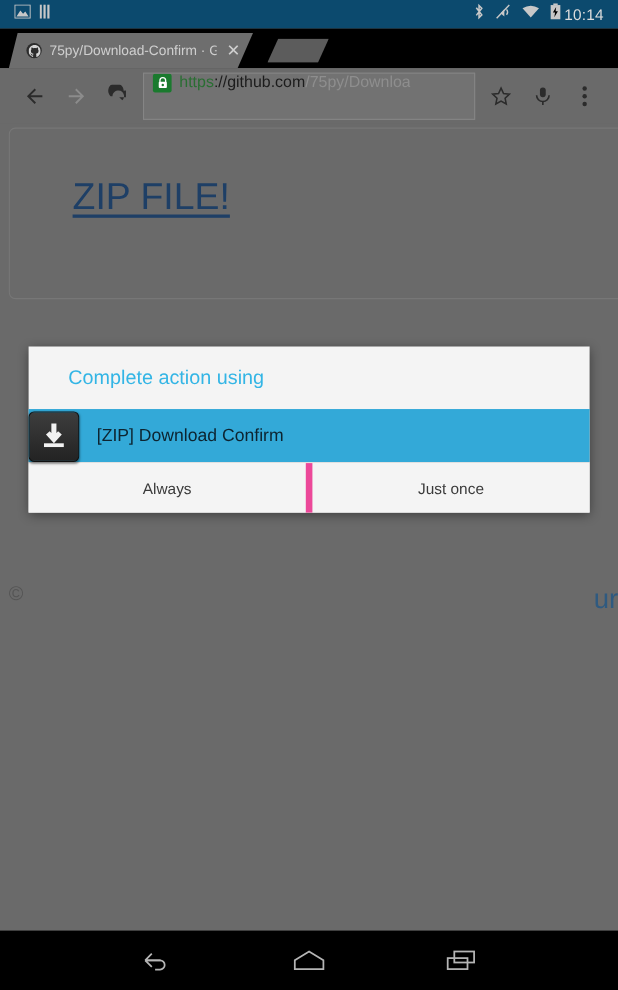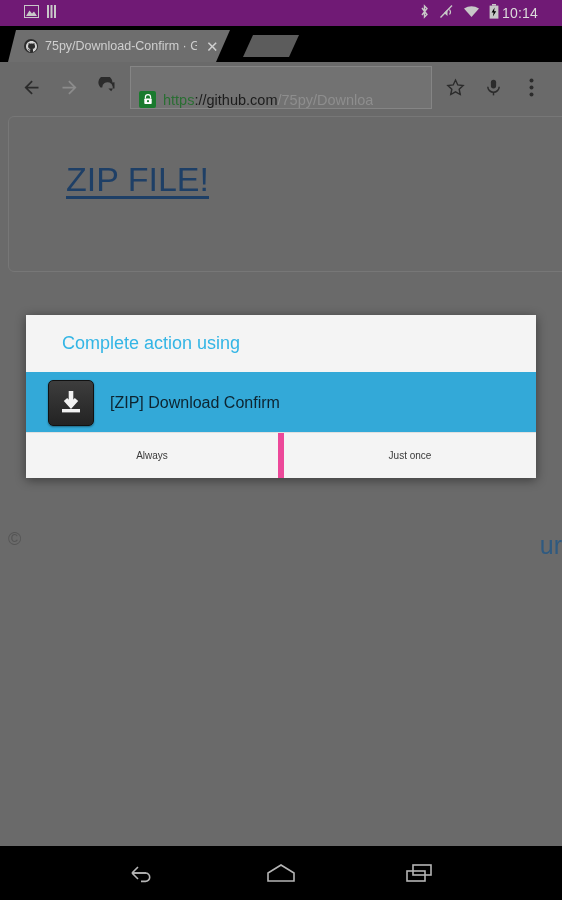--- a/index.html
+++ b/index.html
@@ -7,22 +7,22 @@
     width: 562px; height: 900px;
     background: #000;
     font-family: "Liberation Sans", sans-serif;
     overflow: hidden;
   }
   #screen { position: relative; width: 562px; height: 900px; background: #6a6a6a; }
 
   
   .statusbar {
     position: absolute; top: 0; left: 0; width: 562px; height: 26px;
-    background: #701a75; display: flex; align-items: center;
-    padding: 0 24px;
+    background: #0c4a6e; display: flex; align-items: center;
+    padding: 0 13px;
   }
   .sb-left { display: flex; align-items: center; gap: 8px; }
   .sb-right { margin-left: auto; display: flex; align-items: center; gap: 9px; }
   .sb-time { color: #dcdcdc; font-size: 14px; letter-spacing: .2px; margin-left: 3px; }
   .ico { display: block; }
 
   
   .tabstrip {
     position: absolute; top: 26px; left: 0; width: 562px; height: 36px;
     background: #000;
@@ -51,21 +51,21 @@
   }
 
   
   .toolbar {
     position: absolute; top: 62px; left: 0; width: 562px; height: 50px;
     background: #6a6a6a; display: flex; align-items: center; padding: 0 12px;
   }
   .tbbtn { width: 38px; height: 38px; display: flex; align-items: center; justify-content: center; }
   .urlbar {
     flex: 1; height: 43px; background: #727272; border: 1px solid #858585;
-    display: flex; align-items: flex-end; padding: 0 8px; margin: 0 4px;
+    display: flex; align-items: flex-start; padding: 0 8px; margin: 0 4px;
     overflow: hidden;
   }
   .lock {
     width: 17px; height: 17px; background: #1a7a2e; border-radius: 2px;
     display: flex; align-items: center; justify-content: center; flex: 0 0 auto;
     margin-right: 7px;
   }
   .url { font-size: 14.5px; white-space: nowrap; overflow: hidden; }
   .url .scheme { color: #2a6e33; }
   .url .host { color: #1c1c1c; }
@@ -90,40 +90,40 @@
   
   .dialog {
     position: absolute; left: 26px; top: 315px; width: 510px;
     background: #f4f4f4;
     box-shadow: 0 2px 10px rgba(0,0,0,.45);
   }
   .dlg-title {
     color: #33b5e5; font-size: 18px; padding: 18px 20px 18px 20px; margin-left: 16px;
   }
   .dlg-row {
-    display: flex; align-items: center; height: 60px; padding-left: 22px;
+    display: flex; align-items: center; height: 48px; padding-left: 0;
     border-top: 1px solid #e6e6e6;
   }
   .dlg-row.selected { background: #33a9d8; border-top-color: #33a9d8; }
   .dlg-row .label { font-size: 16px; color: #1c1c1c; margin-left: 16px; }
   .dlg-row.selected .label { color: #0d2430; }
   .appicon { width: 46px; height: 46px; flex: 0 0 auto; position: relative; }
 
   .dl-icon {
     width: 46px; height: 46px; border-radius: 5px;
     background: linear-gradient(#3d3d3d, #232323);
     border: 1px solid #111;
     display: flex; align-items: center; justify-content: center;
     box-shadow: 0 1px 2px rgba(0,0,0,.4);
   }
 
   .dlg-buttons { display: flex; border-top: 1px solid #e0e0e0; height: 46px; }
   .dlg-btn {
     flex: 1; display: flex; align-items: center; justify-content: center;
-    font-size: 10px; color: #3a3a3a; background: #f4f4f4;
+    font-size: 14px; color: #3a3a3a; background: #f4f4f4;
   }
   .dlg-btn + .dlg-btn { border-left: 6px solid #ec4899; }
 
   
   .navbar {
     position: absolute; bottom: 0; left: 0; width: 562px; height: 54px;
     background: #000; display: flex; align-items: center; justify-content: center;
     gap: 82px;
   }
   .navbtn { width: 56px; height: 40px; display: flex; align-items: center; justify-content: center; }

